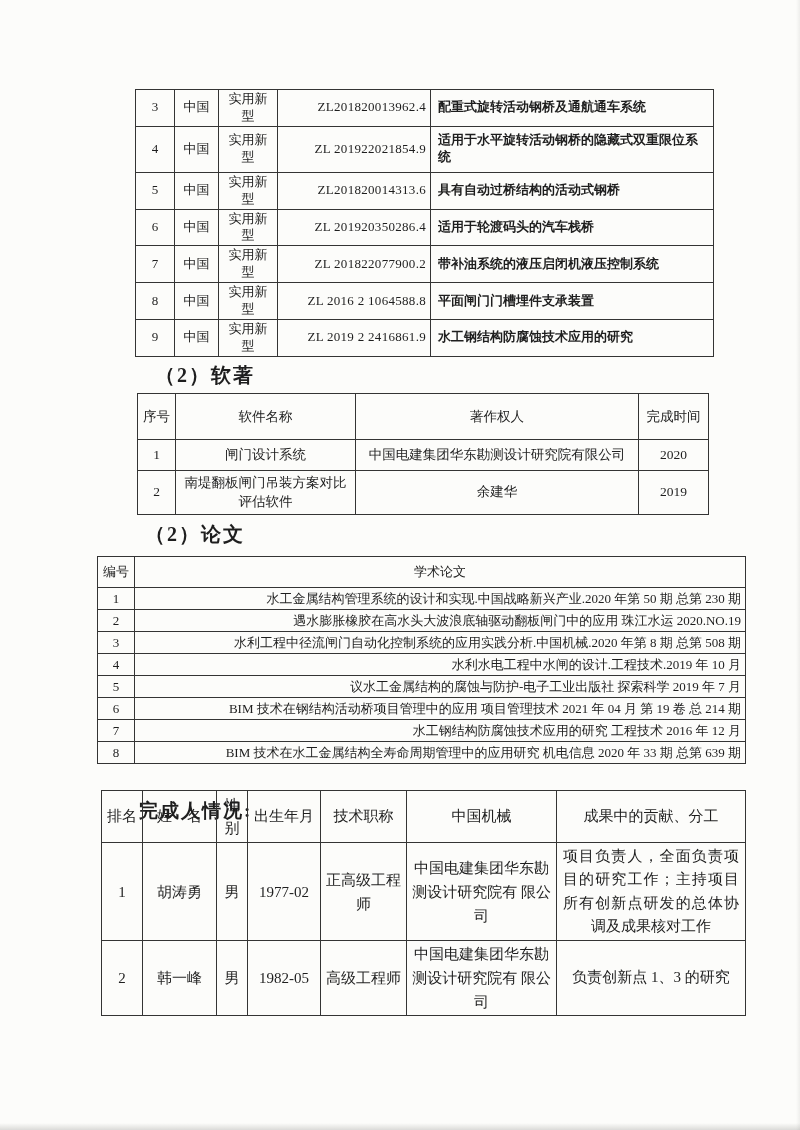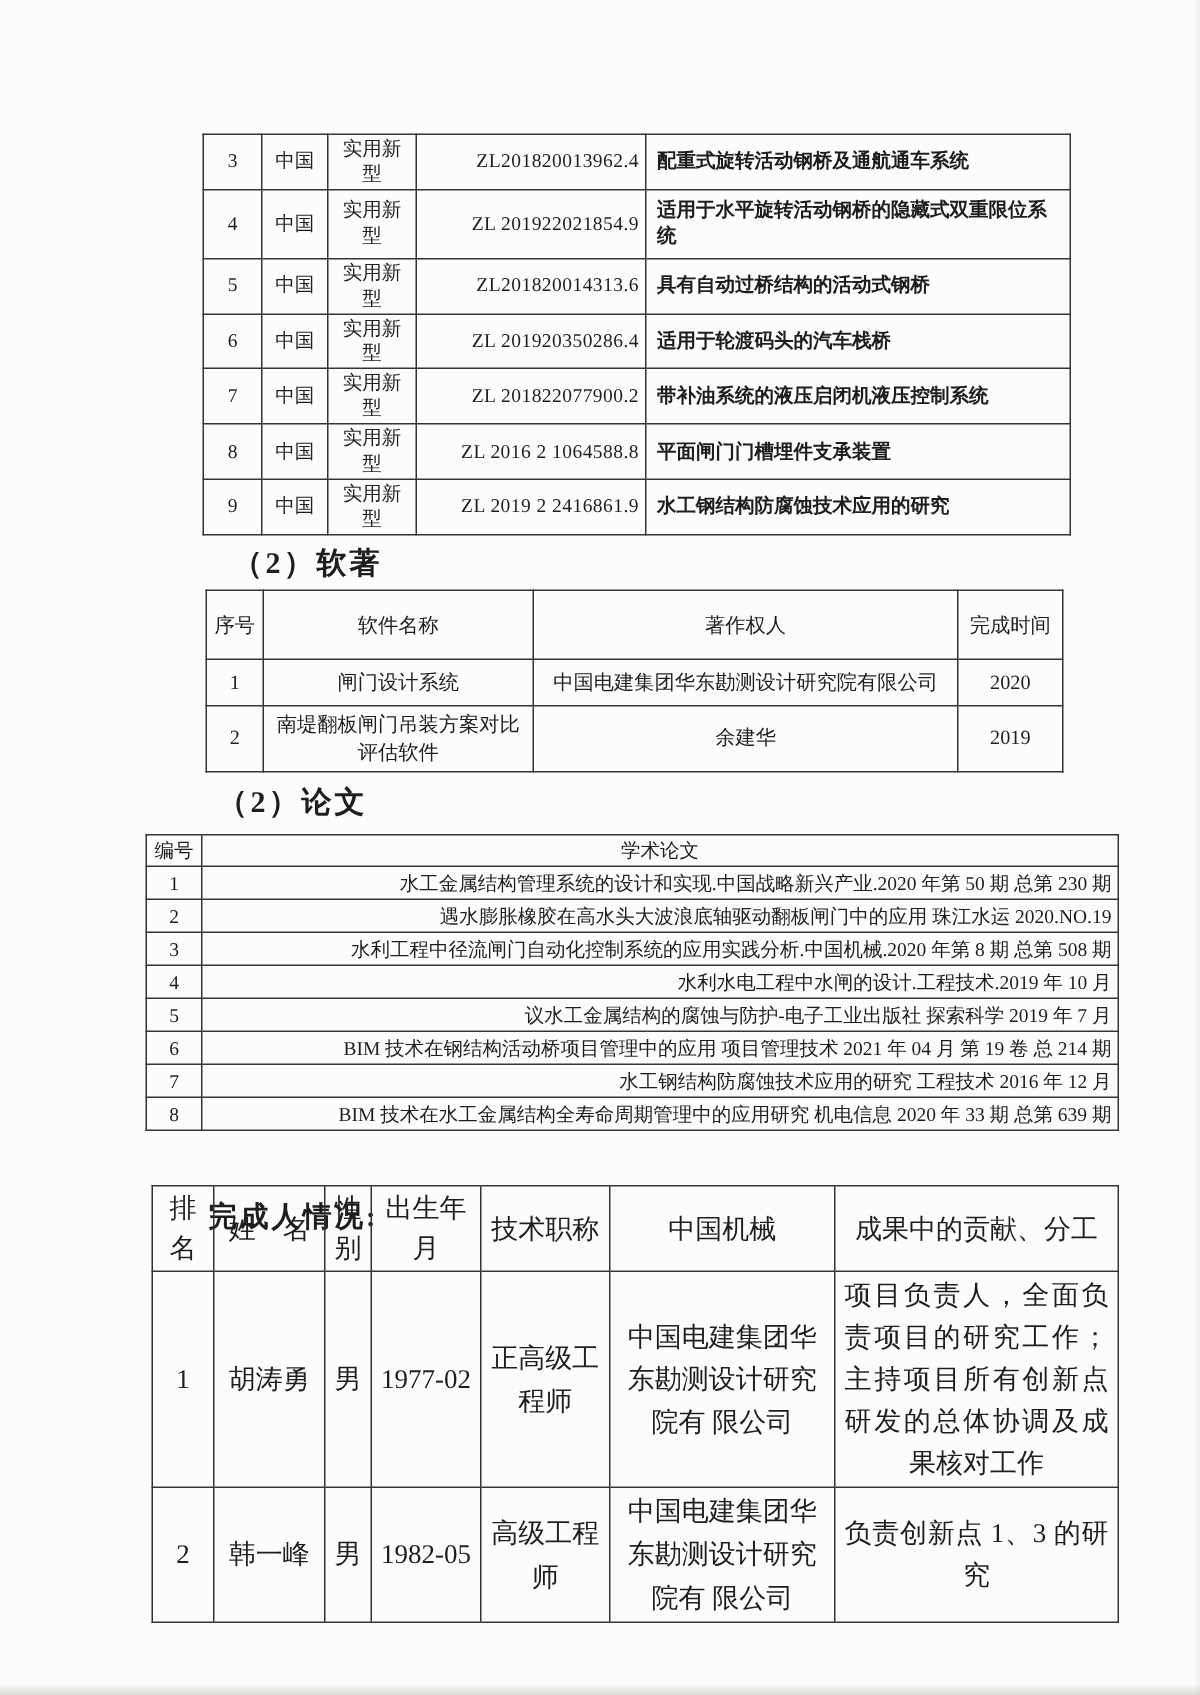--- a/index.html
+++ b/index.html
@@ -48,26 +48,26 @@
   .software td{text-align:center;line-height:1.35;}
   .software tr.hrow{height:46px;}
   .software tr.r1{height:31px;}
   .software tr.r2{height:44px;}
 
   
   .papers{left:97px;top:556px;width:648px;font-size:13px;}
   .papers th{font-weight:bold;text-align:center;}
   .papers td{line-height:1.2;}
   .papers tr{height:22px;}
-  .papers tr.hrow{height:21px;}
+  .papers tr.hrow{height:31px;}
   .papers td.c-no{text-align:center;}
   .papers td.c-txt{text-align:right;padding-left:9px;white-space:nowrap;}
 
   
-  .team{left:101px;top:790px;width:644px;font-size:18px;}
+  .team{left:101px;top:790px;width:644px;font-size:15px;}
   .team th{font-weight:bold;text-align:center;line-height:1.5;}
   .team td{text-align:center;line-height:1.6;}
   .team tr.hrow{height:52px;}
   .team tr.r1{height:88px;}
   .team tr.r2{height:56px;}
   .team td.c-contrib{text-align:justify;text-align-last:center;padding:2px 6px;line-height:1.55;}
 </style>
 </head>
 <body>
 

